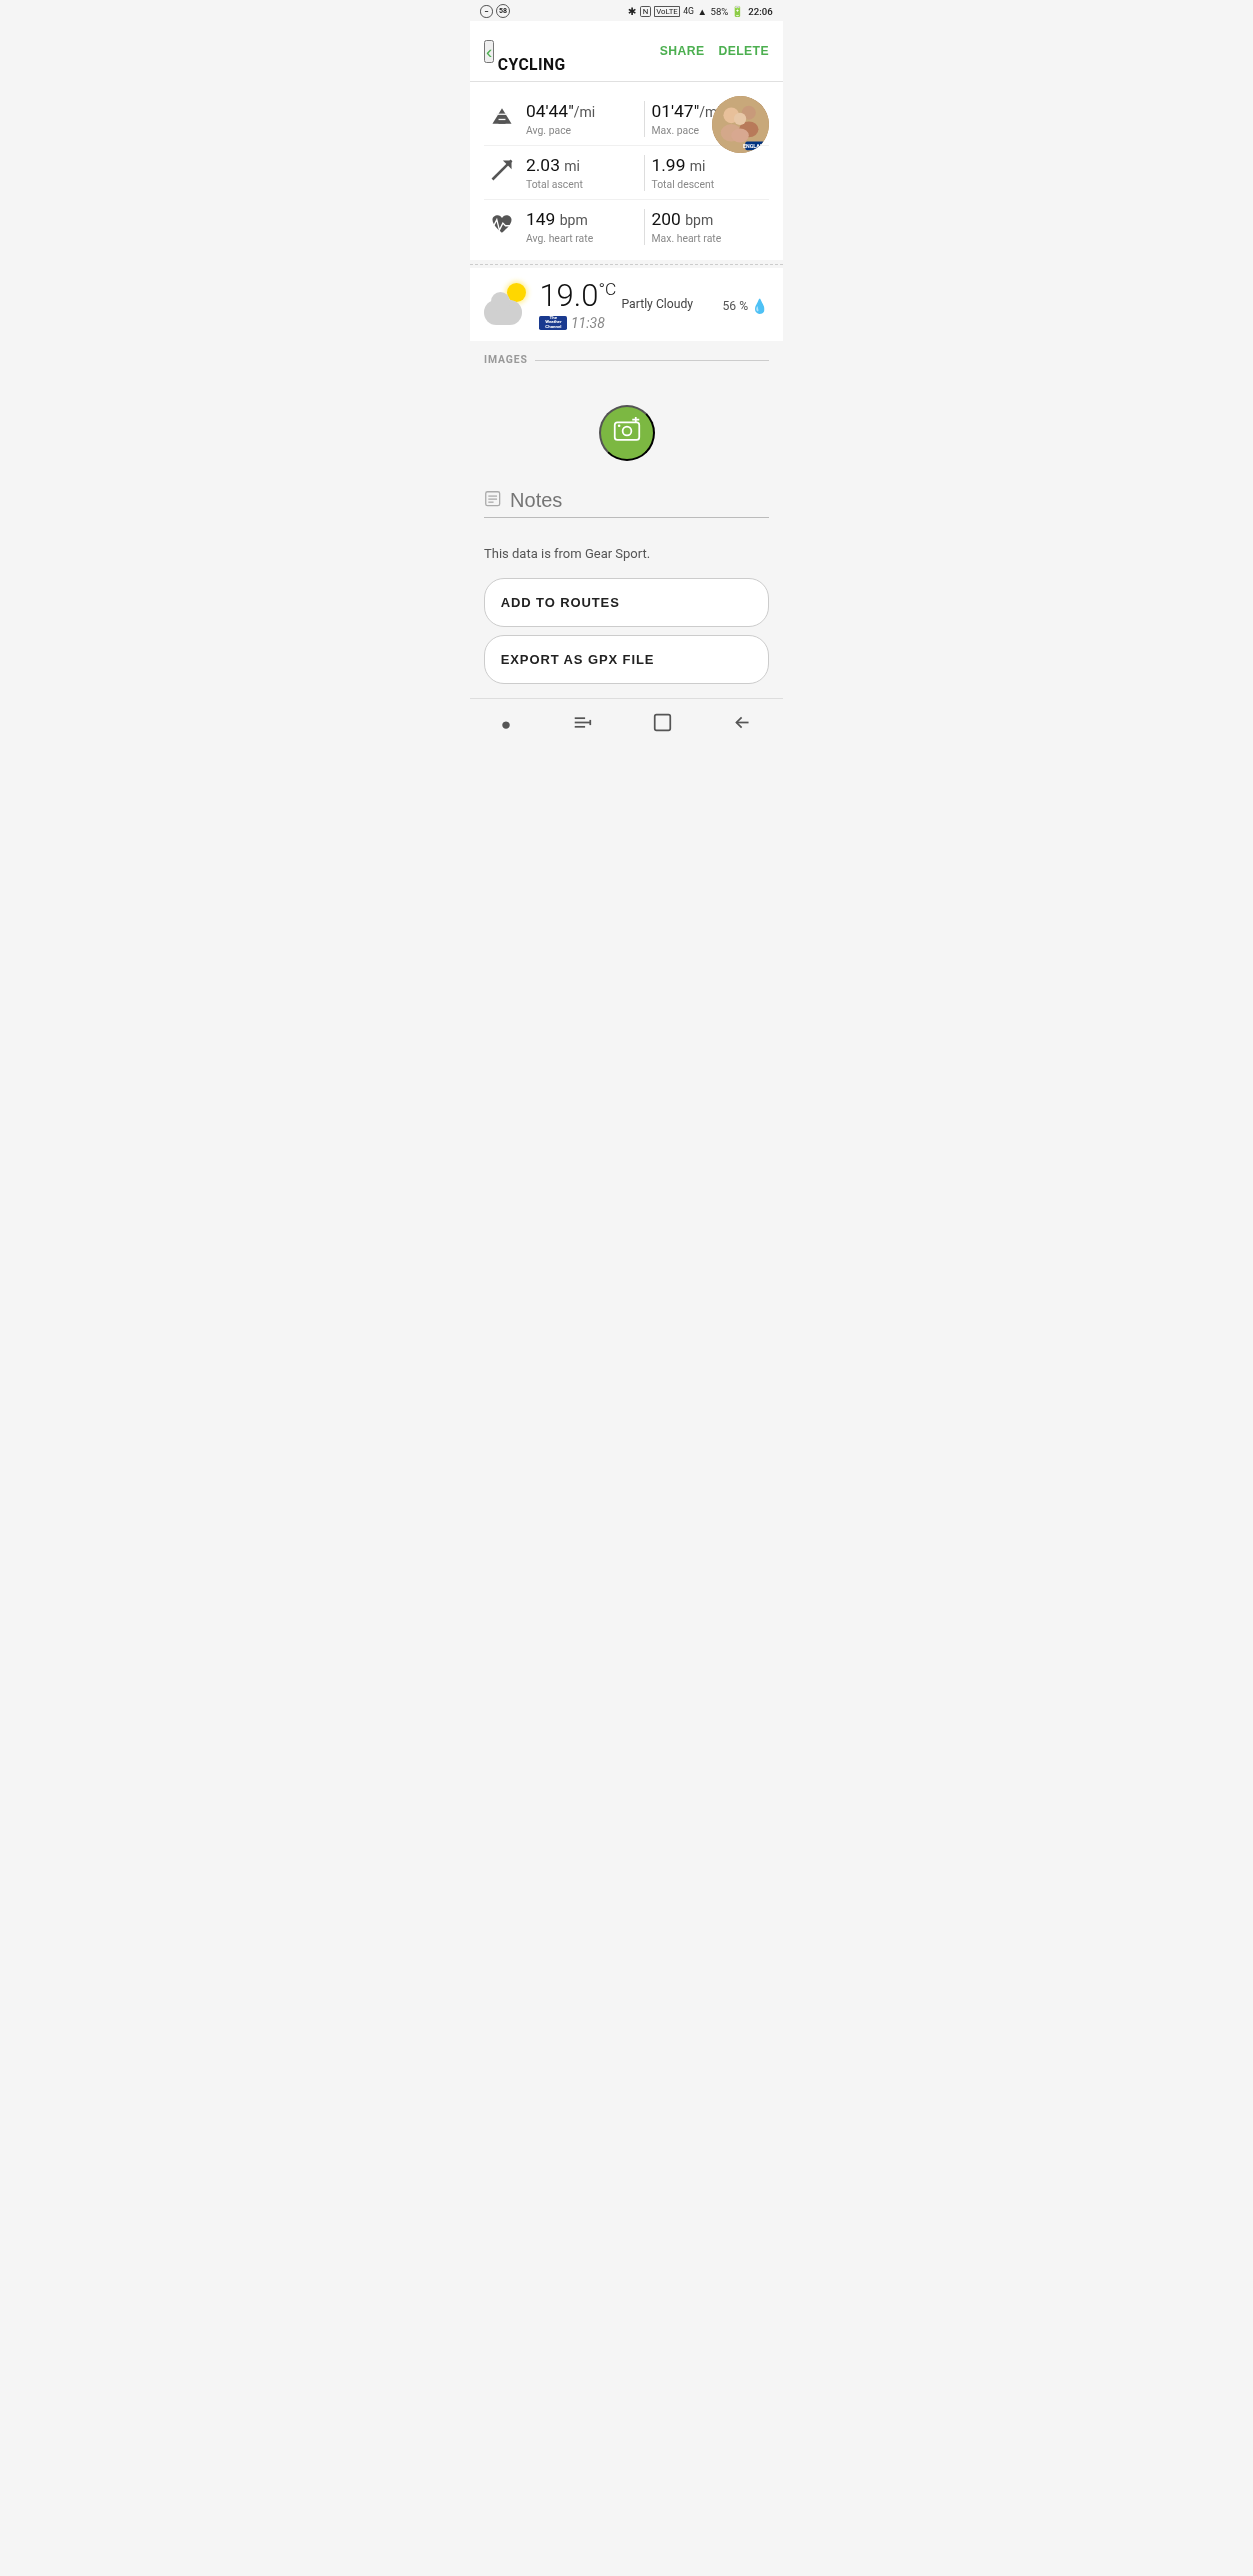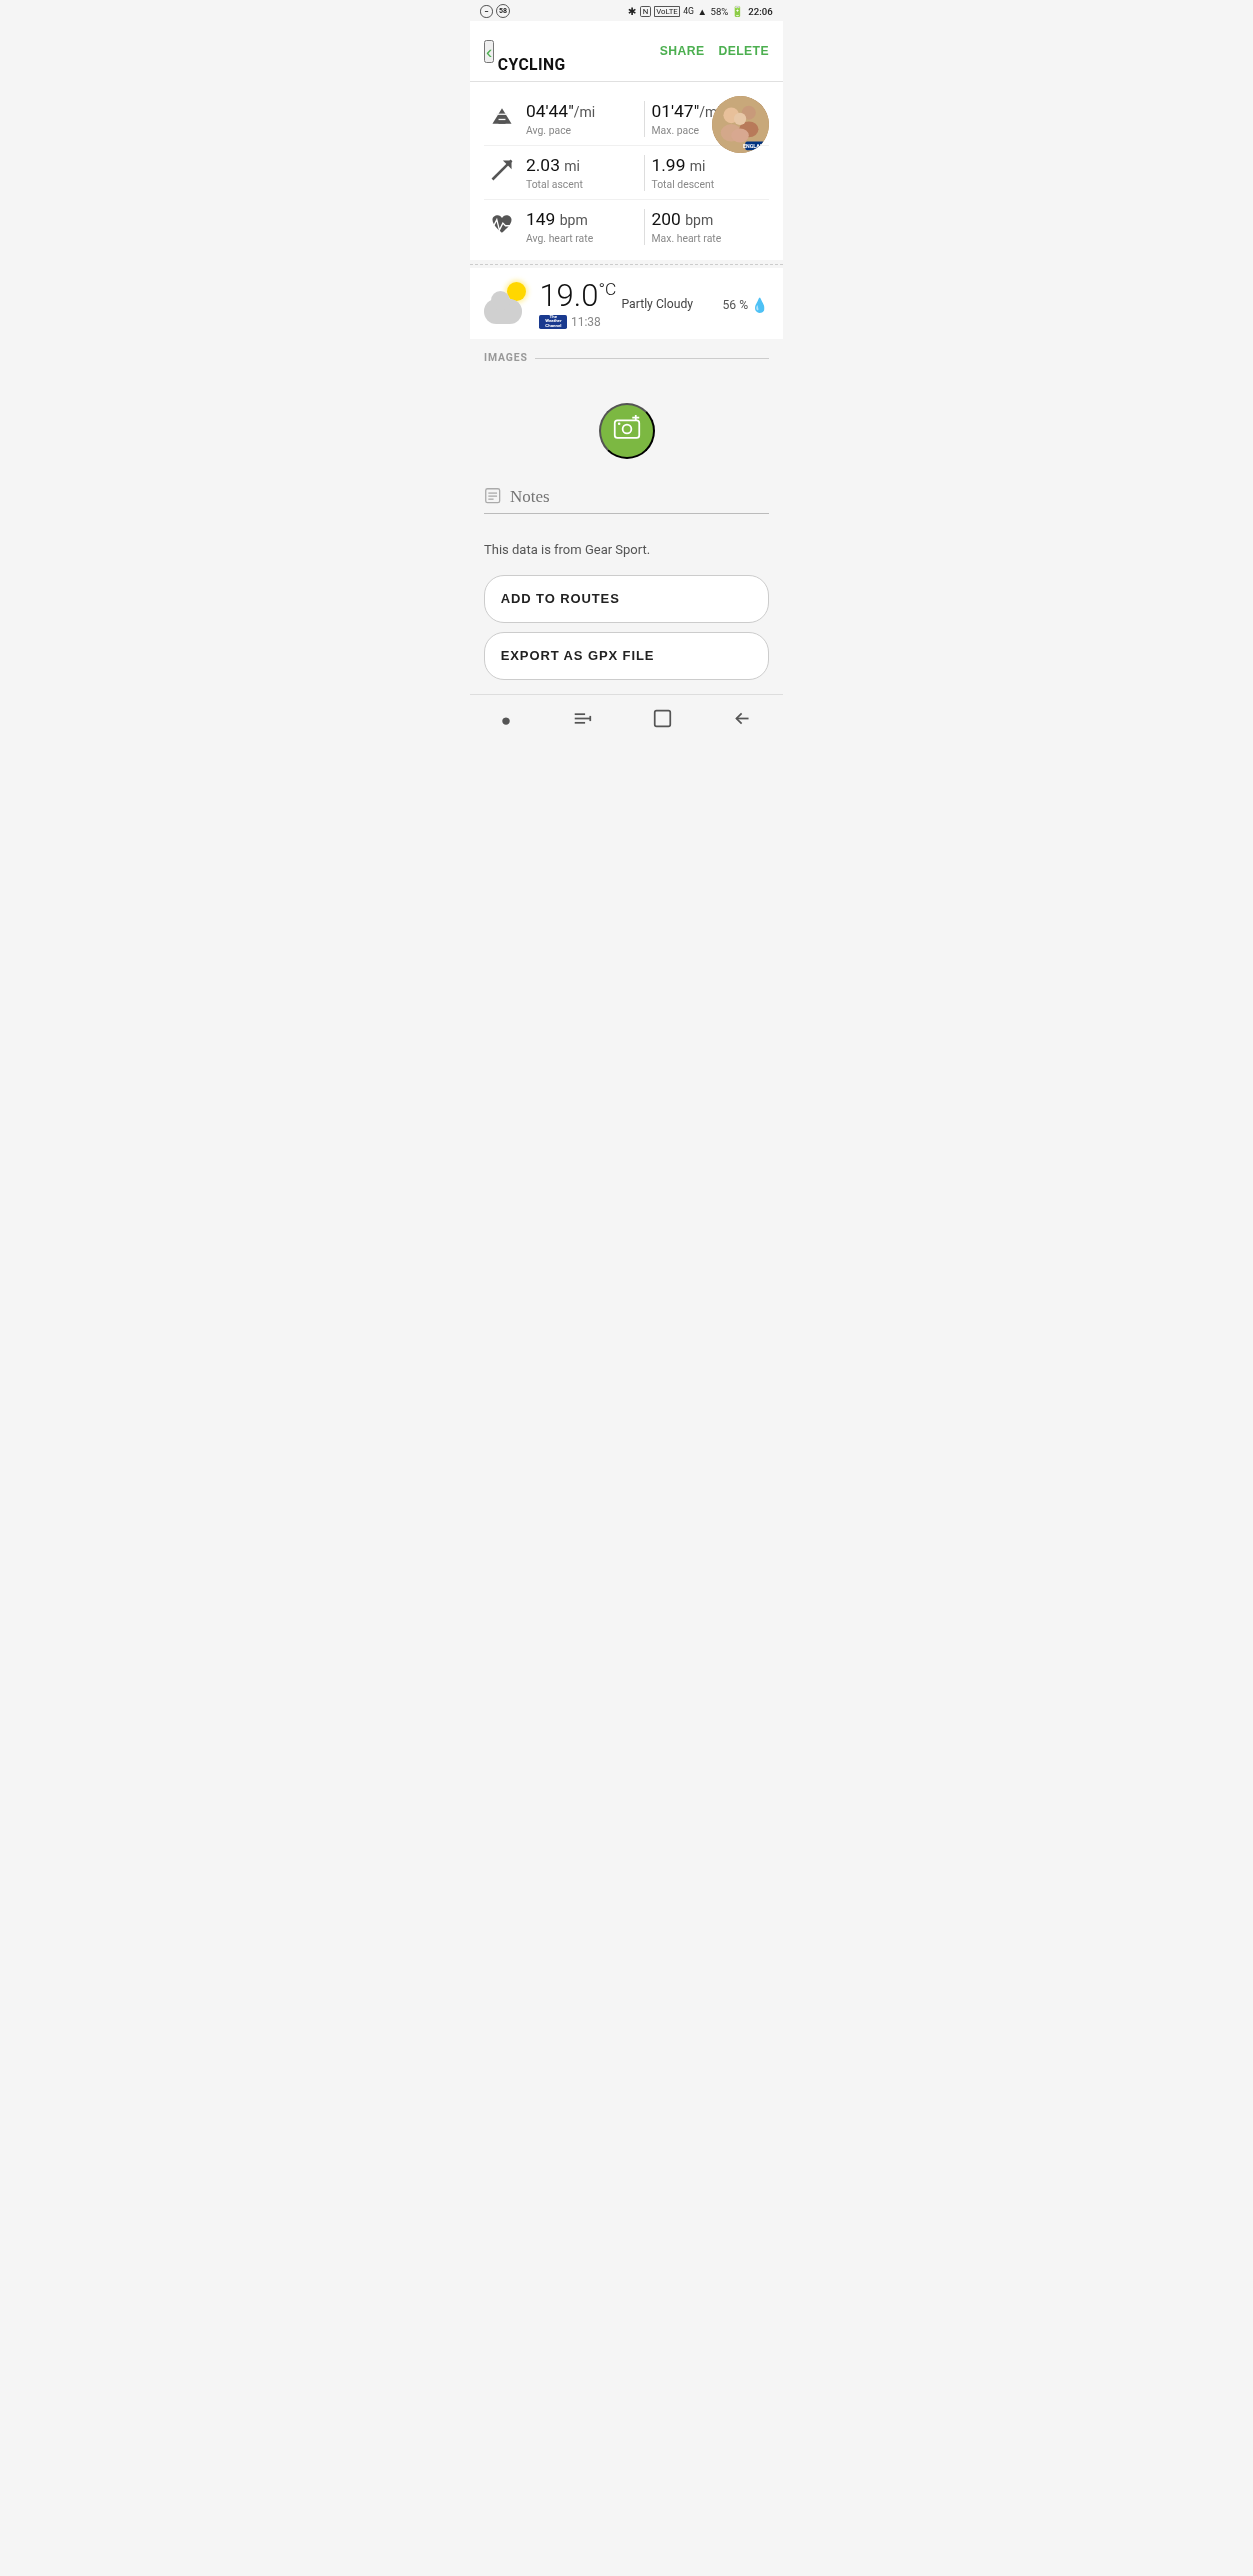--- a/index.html
+++ b/index.html
@@ -260,22 +260,23 @@
       justify-content: center;
     }
     .weather-channel-logo-inner {
       font-size: 4.4px;
       color: #fff;
       font-weight: 700;
       text-align: center;
       line-height: 1.1;
     }
     .weather-time {
-      font-size: 12px;
+      font-size: 14px;
       color: #888;
+      font-style: italic;
     }
     .weather-humidity {
       display: flex;
       align-items: center;
       gap: 3.5px;
       font-size: 12.2px;
       color: #555;
       flex-shrink: 0;
     }
     .drop-icon {
@@ -339,26 +340,26 @@
       border-bottom: 0.9px solid #bbb;
       padding-bottom: 5.2px;
     }
     .notes-icon {
       color: #999;
       font-size: 15.7px;
       flex-shrink: 0;
     }
     .notes-input {
       flex: 1;
-      font-size: 17px;
+      font-size: 20px;
       color: #bbb;
       background: transparent;
       border: none;
       outline: none;
-      font-family: Liberation Serif, serif;
+      font-family: Liberation Sans, sans-serif;
     }
 
     
     .gear-sport-info {
       background: #f5f5f5;
       padding: 14px 14px 7px 14px;
     }
     .gear-sport-text {
       font-size: 13px;
       color: #555;

